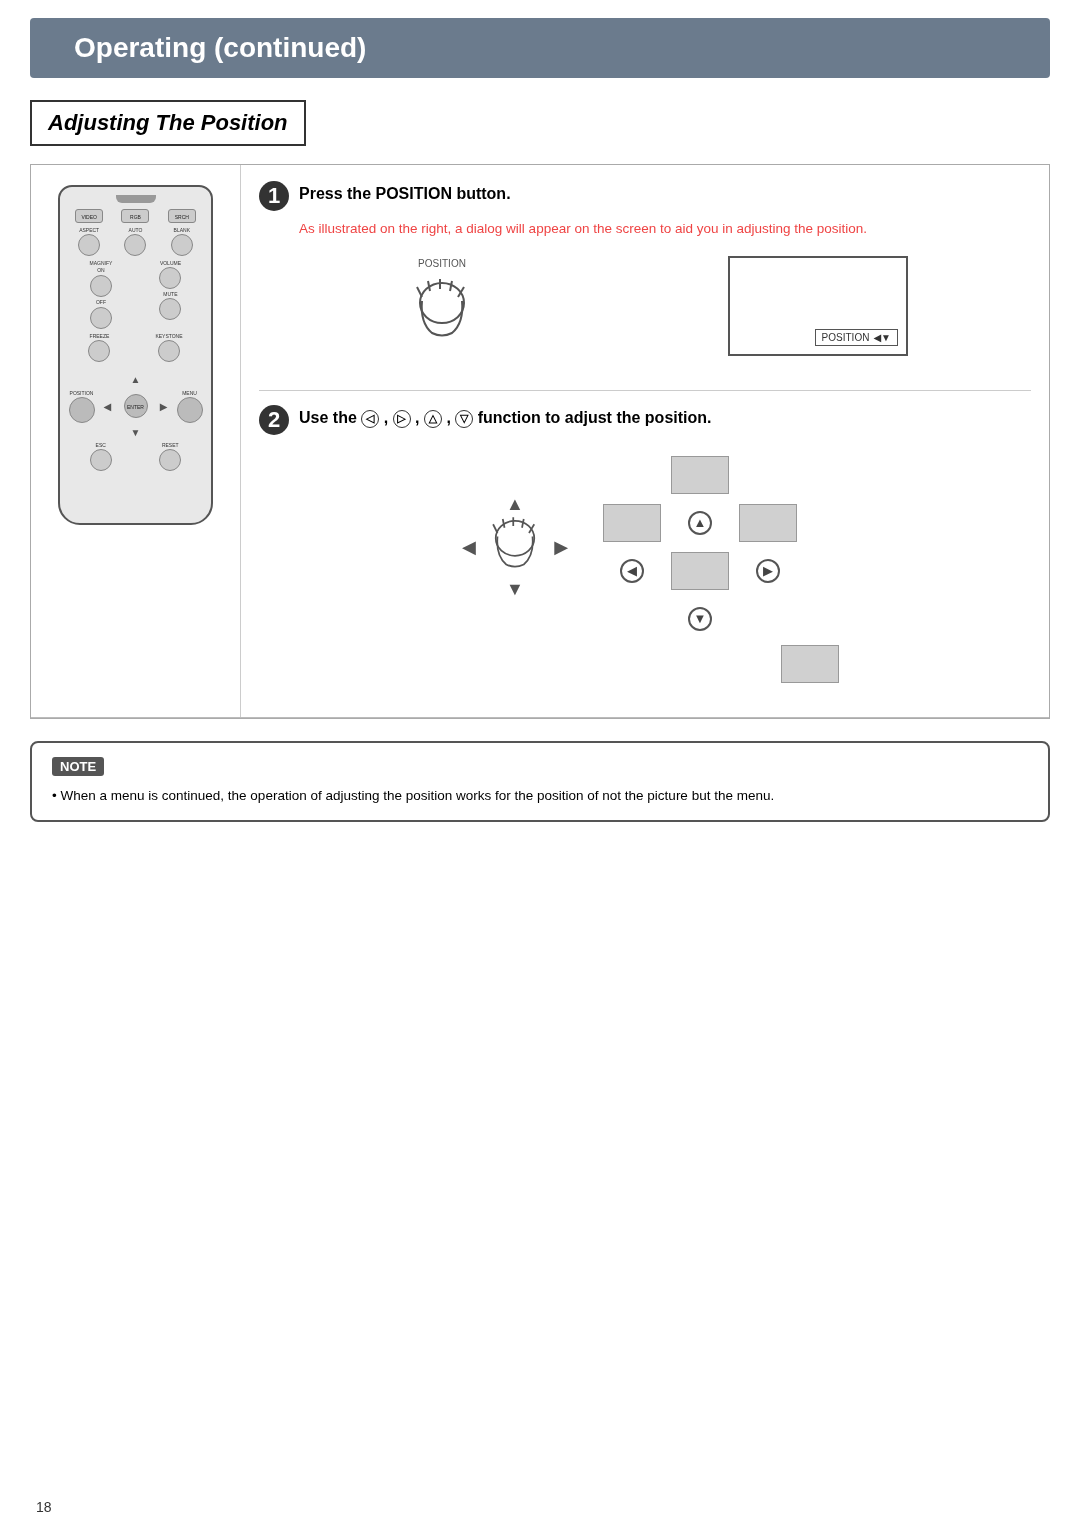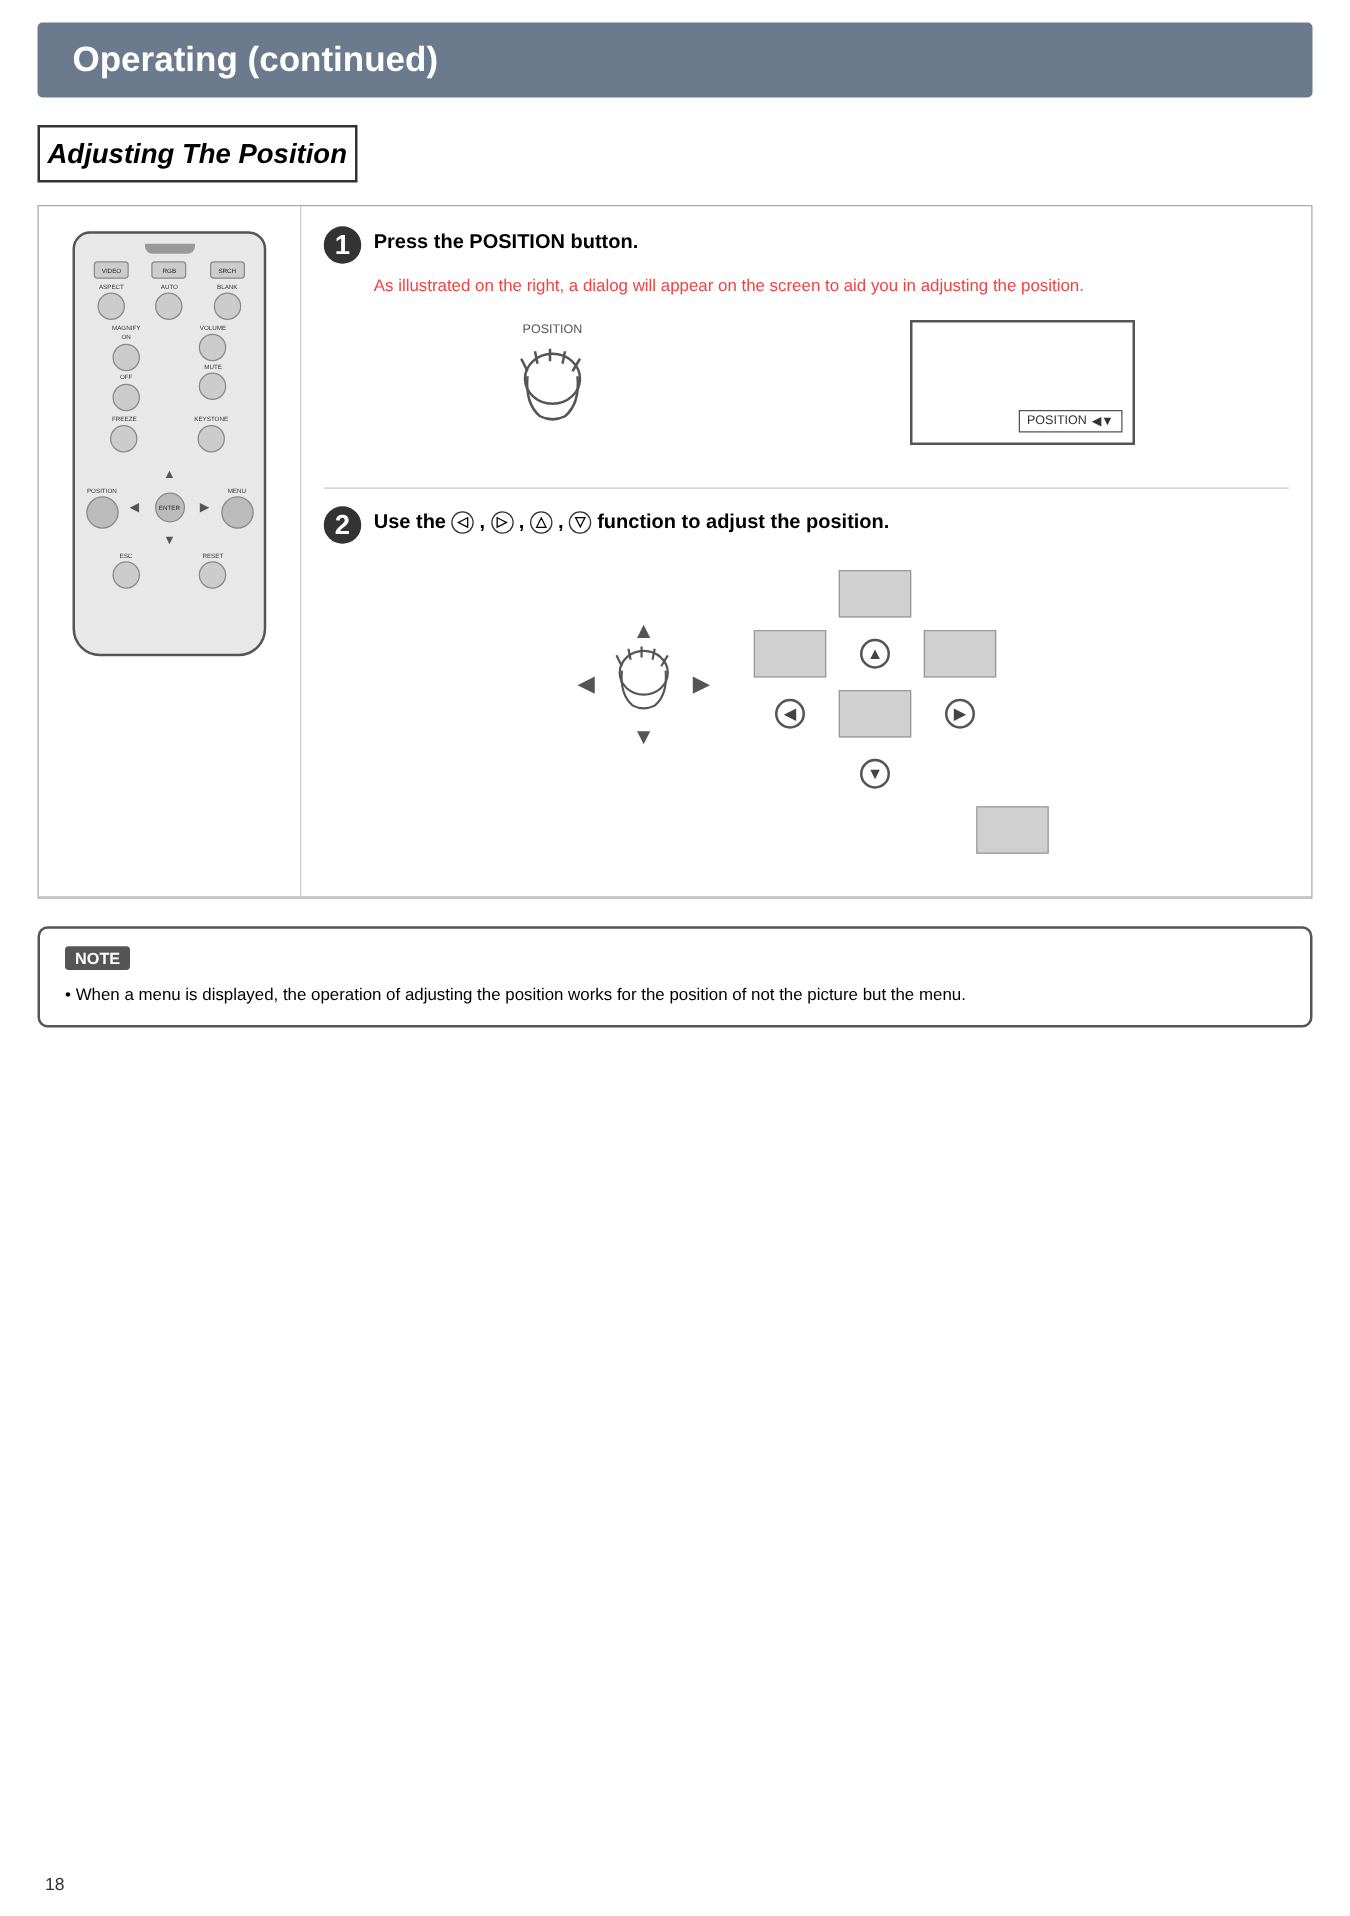--- a/index.html
+++ b/index.html
@@ -12,31 +12,31 @@
       position: relative;
       color: #000;
     }
 
     
     .header-banner {
       background: #6b7b8d;
       color: #fff;
       font-size: 28px;
       font-weight: bold;
-      padding: 14px 28px;
+      padding: 14px 44px;
       margin: 18px 30px 0 30px;
       border-radius: 4px;
     }
 
     
     .section-title-box {
       border: 2px solid #333;
       display: inline-block;
       margin: 22px 16px 18px 30px;
-      padding: 8px 6px;
+      padding: 8px 16px;
     }
     .section-title-box span {
       font-size: 22px;
       font-weight: bold;
       font-style: italic;
     }
 
     
     .main-content {
       border: 1px solid #aaa;
@@ -513,21 +513,21 @@
     </div>
   </div>
 
 </div>
 
 
 <div class="note-box">
   <span class="note-label">NOTE</span>
   <span class="note-text">
     <span>•</span>
-    <span>When a menu is displayed, the operation of adjusting the position works for the position of not the picture but the menu.</span>
+    <span>When a menu is continued, the operation of adjusting the position works for the position of not the picture but the menu.</span>
   </span>
 </div>
 
 
 <div class="page-number">18</div>
 
 
 
 
 </body></html>

